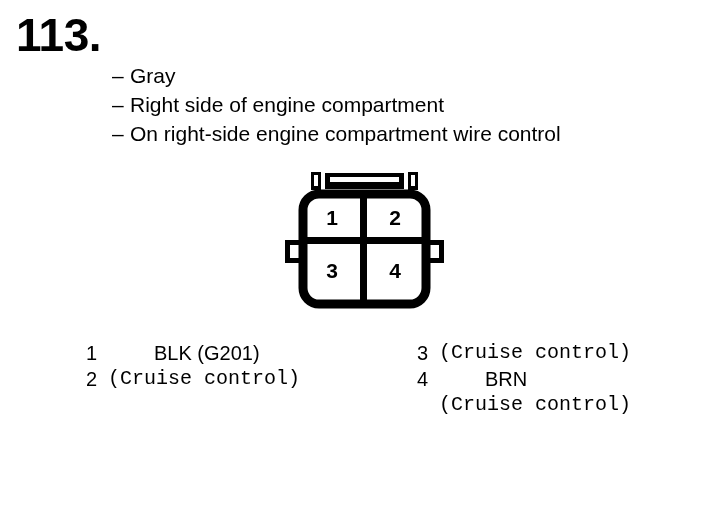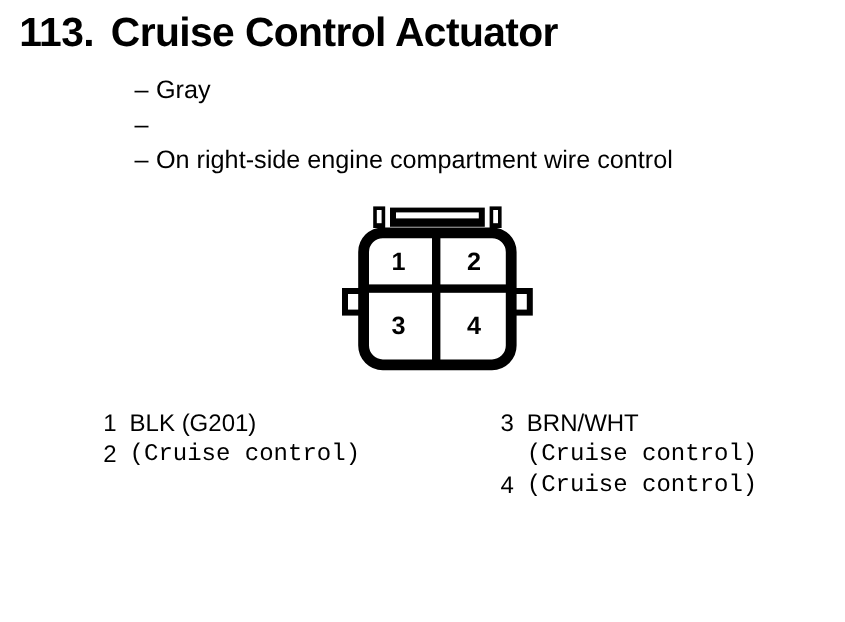--- a/index.html
+++ b/index.html
@@ -18,21 +18,21 @@
   }
 
   
   #heading {
     position: absolute;
     left: 16px;
     top: 8px;
     display: flex;
     align-items: baseline;
     font-weight: bold;
-    font-size: 34px;
+    font-size: 46px;
     letter-spacing: -0.5px;
     white-space: nowrap;
   }
   #heading .num {
     margin-right: 14px;
   }
 
   
   #specs {
     position: absolute;
@@ -83,41 +83,42 @@
     display: flex;
     align-items: flex-start;
   }
   .legend-entry .pin-id {
     width: 22px;
     flex: 0 0 22px;
     text-align: left;
   }
   .legend-entry .pin-text {
     display: block;
+    margin-left: 46px;
   }
   .legend-entry .pin-desc {
     display: block;
     font-family: Liberation Mono, monospace;
   }
 </style>
 </head>
 <body>
 
 <div id="heading">
   <span class="num">113.</span>
-  <span class="ttl">Cruise Control Actuator</span>
 </div>
 
 <div id="specs">
   <div class="spec-row">
     <span class="dash">–</span>
     <span>Gray</span>
   </div>
   <div class="spec-row">
     <span class="dash">–</span>
+    <span>Right side of engine compartment</span>
   </div>
   <div class="spec-row">
     <span class="dash">–</span>
     <span>On right-side engine compartment wire control</span>
   </div>
 </div>
 
 <div id="connector">
   <svg width="160" height="142" viewBox="0 0 160 142" xmlns="http://www.w3.org/2000/svg">
 
@@ -161,23 +162,23 @@
     <span>
       <span class="pin-desc">(Cruise control)</span>
     </span>
   </div>
 </div>
 
 <div class="legend-col" id="legend-right">
   <div class="legend-entry">
     <span class="pin-id">3</span>
     <span>
-      <span class="pin-text">BRN/WHT</span>
       <span class="pin-desc">(Cruise control)</span>
     </span>
   </div>
   <div class="legend-entry">
     <span class="pin-id">4</span>
     <span>
+      <span class="pin-text">BRN</span>
       <span class="pin-desc">(Cruise control)</span>
     </span>
   </div>
 </div>
 
 </body></html>

